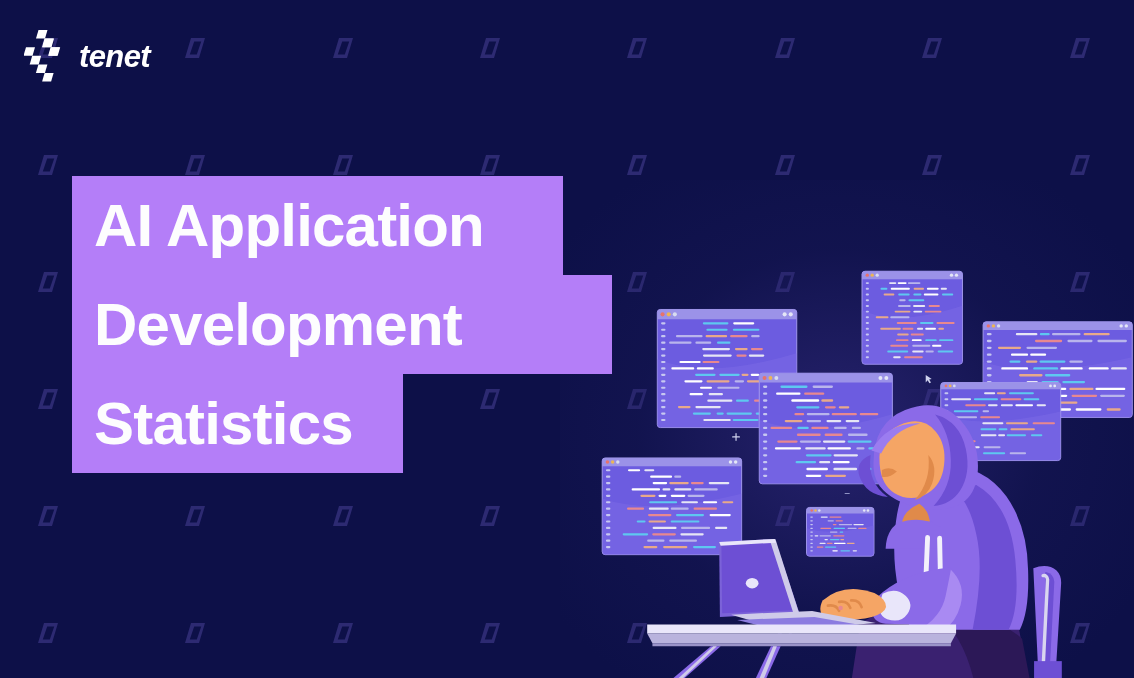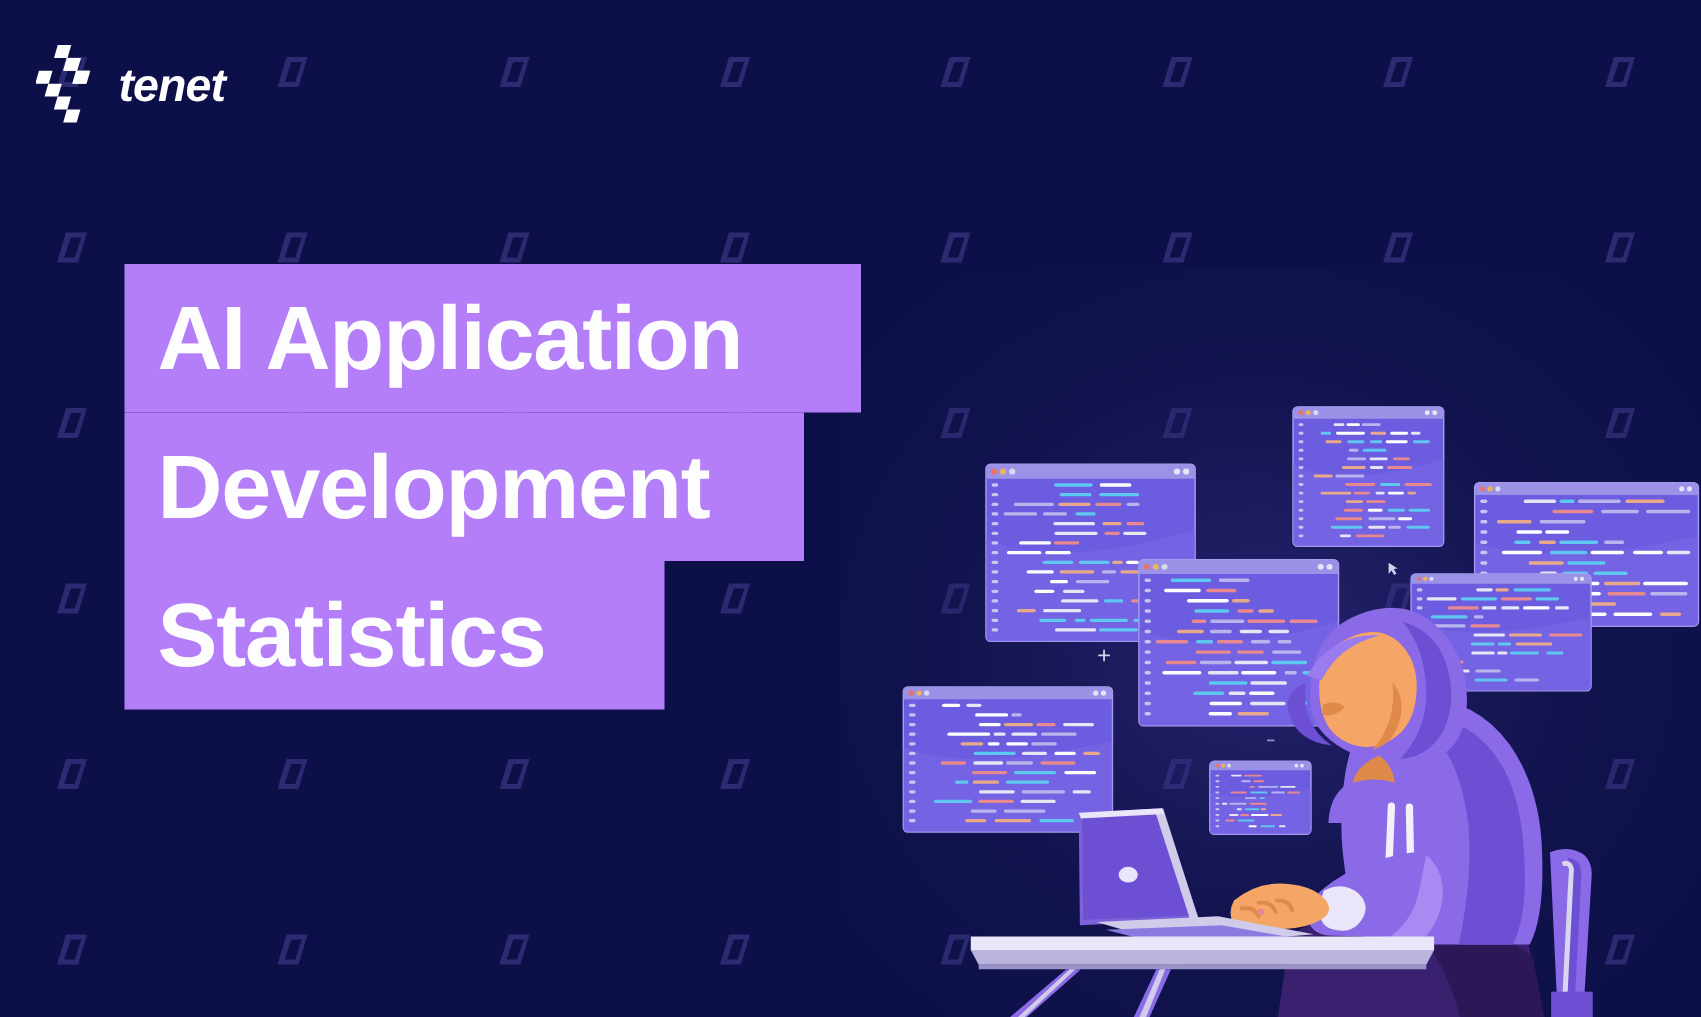--- a/index.html
+++ b/index.html
@@ -24,30 +24,30 @@
     position:absolute; left:24px; top:30px; z-index:30;
     display:flex; align-items:center; gap:11px;
   }
   .logo-mark { width:44px; height:52px; display:block; }
   .logo-word {
     color:#ffffff; font-size:31px; font-weight:700; font-style:italic;
     letter-spacing:-0.6px; line-height:1;
   }
 
   
-  .headline { position:absolute; left:72px; top:176px; z-index:25;margin-left:11px; }
+  .headline { position:absolute; left:72px; top:176px; z-index:25; }
   .hl-line {
     display:block; background:#b47ef8; color:#fdfdfe;
     font-size:60px; font-weight:700; letter-spacing:-0.8px;
     line-height:99px; height:99px; padding:0 22px;
     width:max-content;
   }
   .hl-line.l1 { width:491px; }
-  .hl-line.l2 { width:453px; }
-  .hl-line.l3 { width:360px; }
+  .hl-line.l2 { width:540px; }
+  .hl-line.l3 { width:331px; }
 
   
   .illus { position:absolute; left:560px; top:245px; width:574px; height:433px; z-index:10; }
   .illus svg { display:block; }
 </style>
 </head>
 <body>
 
 <div id="stage">
 

